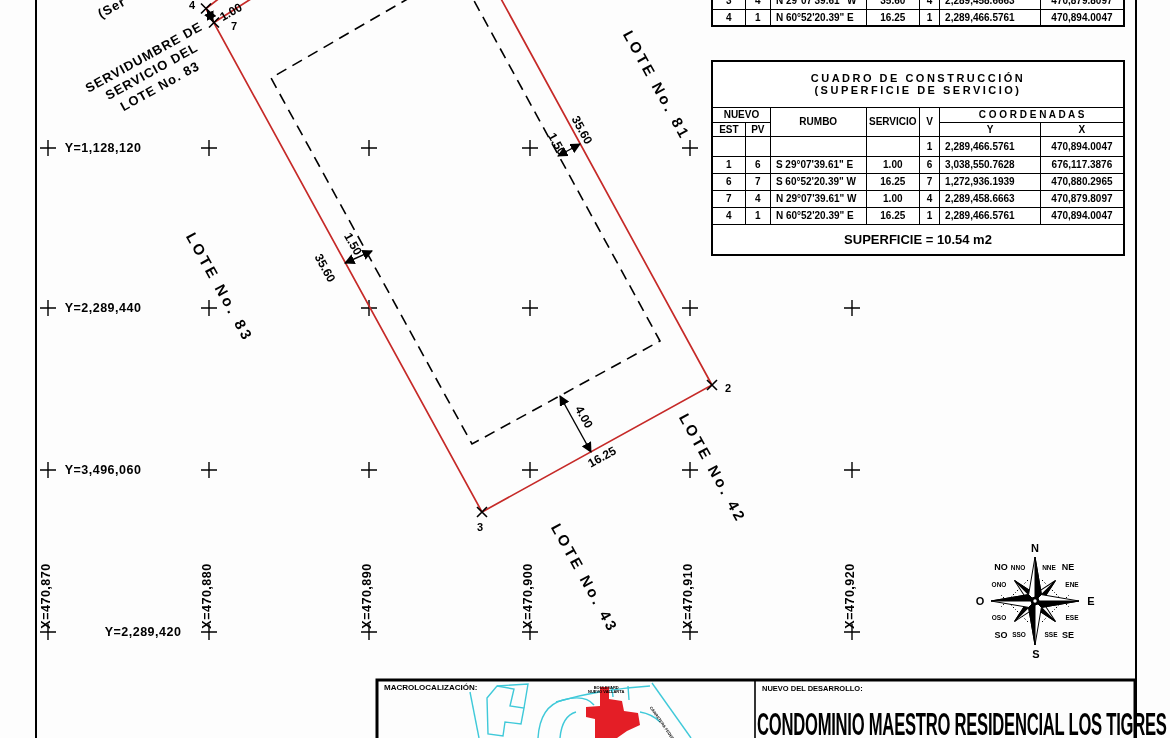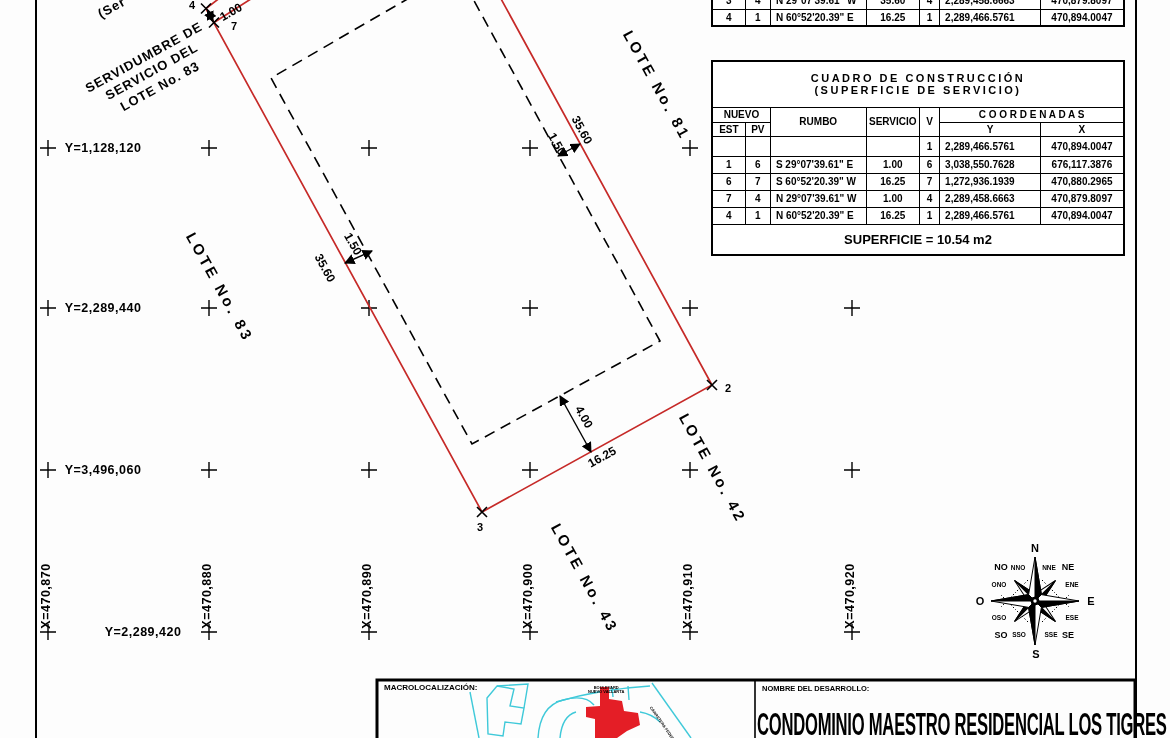--- a/index.html
+++ b/index.html
@@ -268,19 +268,19 @@
 <div class="lbl cp cp-sm" style="left:1049px;top:567px;">NNE</div>
 <div class="lbl cp cp-sm" style="left:1072px;top:584px;">ENE</div>
 <div class="lbl cp cp-sm" style="left:1072px;top:617px;">ESE</div>
 <div class="lbl cp cp-sm" style="left:1051px;top:634px;">SSE</div>
 <div class="lbl cp cp-sm" style="left:1019px;top:634px;">SSO</div>
 <div class="lbl cp cp-sm" style="left:999px;top:617px;">OSO</div>
 <div class="lbl cp cp-sm" style="left:999px;top:584px;">ONO</div>
 <div class="lbl cp cp-sm" style="left:1018px;top:567px;">NNO</div>
 
 <div class="tb-small" style="left:384px;top:683px;">MACROLOCALIZACIÓN:</div>
-<div class="tb-small" style="left:762px;top:684px;font-size:7.5px;">NOMBRE DEL DESARROLLO:</div>
+<div class="tb-small" style="left:762px;top:684px;font-size:7.5px;">NUEVO DEL DESARROLLO:</div>
 <div class="bigname">CONDOMINIO MAESTRO RESIDENCIAL LOS TIGRES</div>
 <div class="maplbl" style="left:588px;top:686px;">
   <div>BOULEVARD</div>
   <div>NUEVO VALLARTA</div>
 </div>
 <div class="maplbl" style="left:652px;top:706px;transform:rotate(55deg);transform-origin:0 0;">CARRETERA FEDERAL 200</div>
 
 </body></html>

